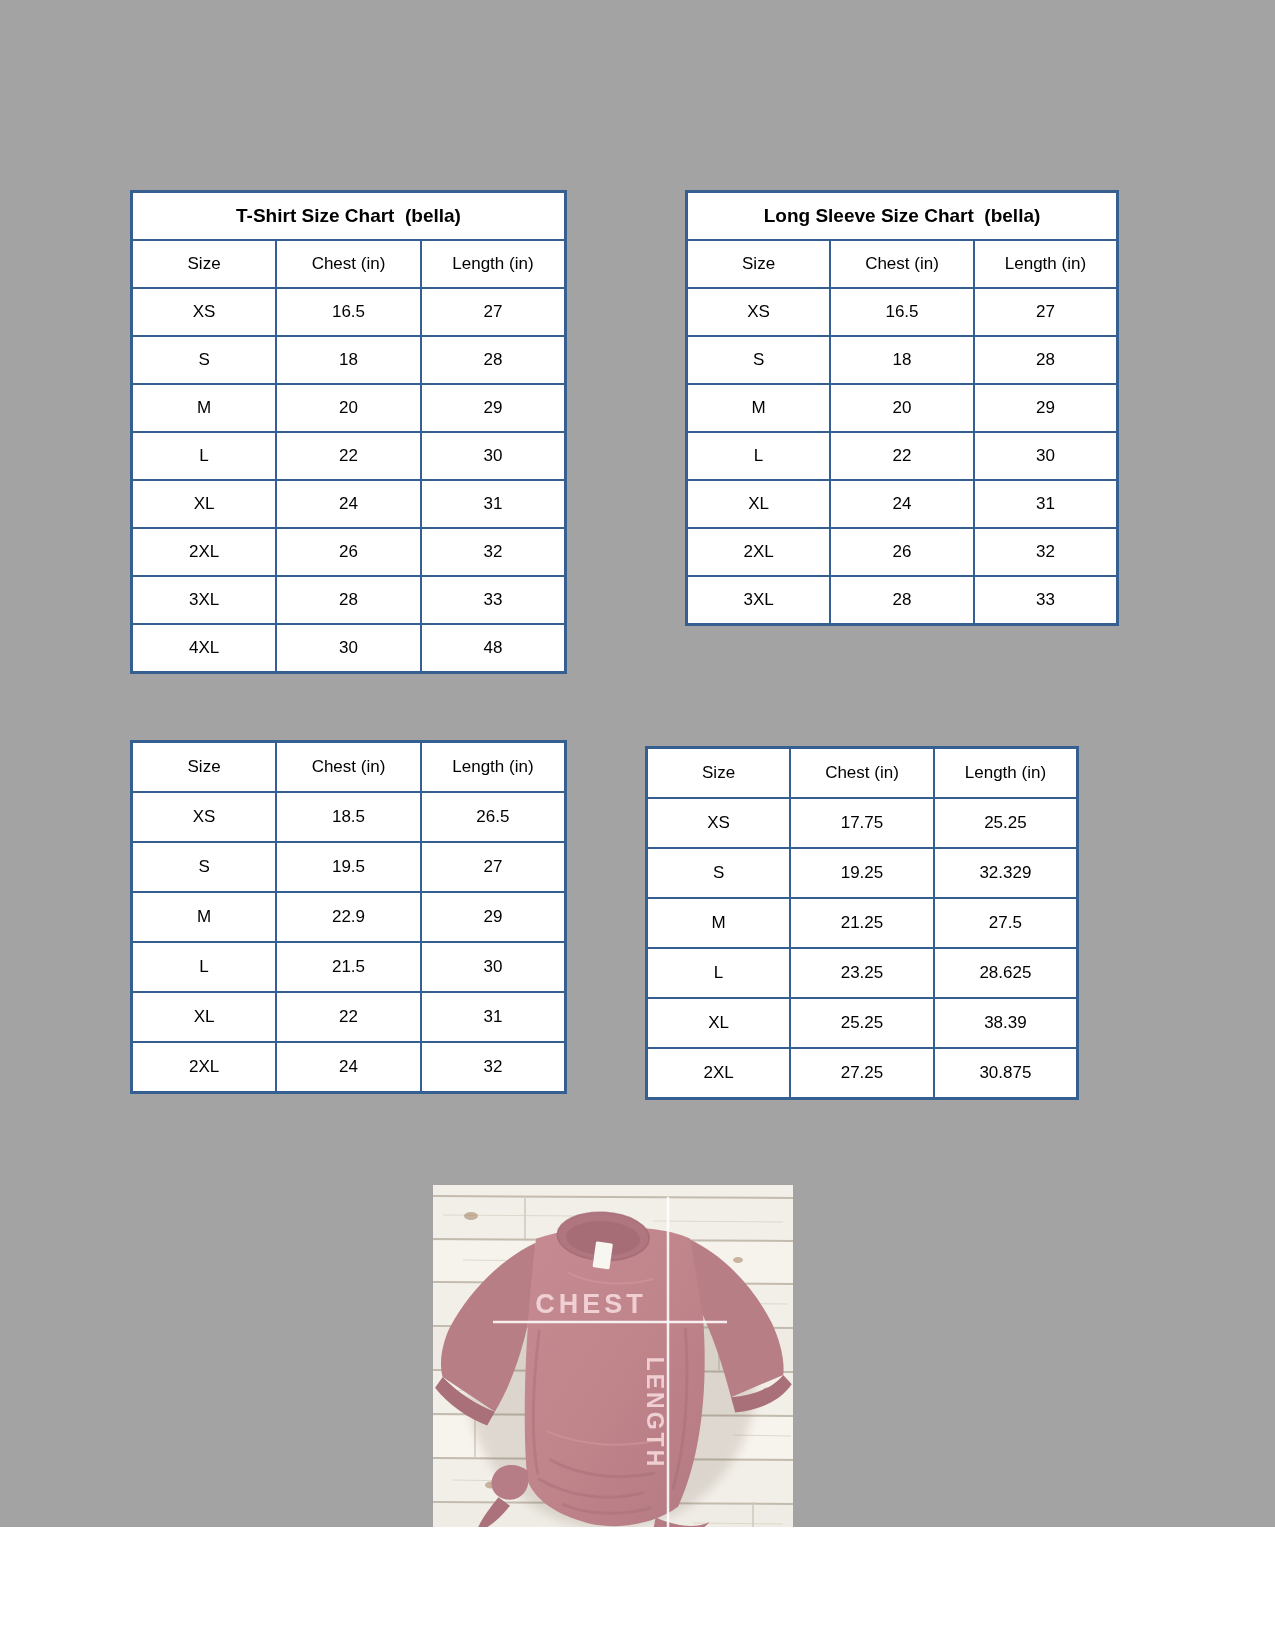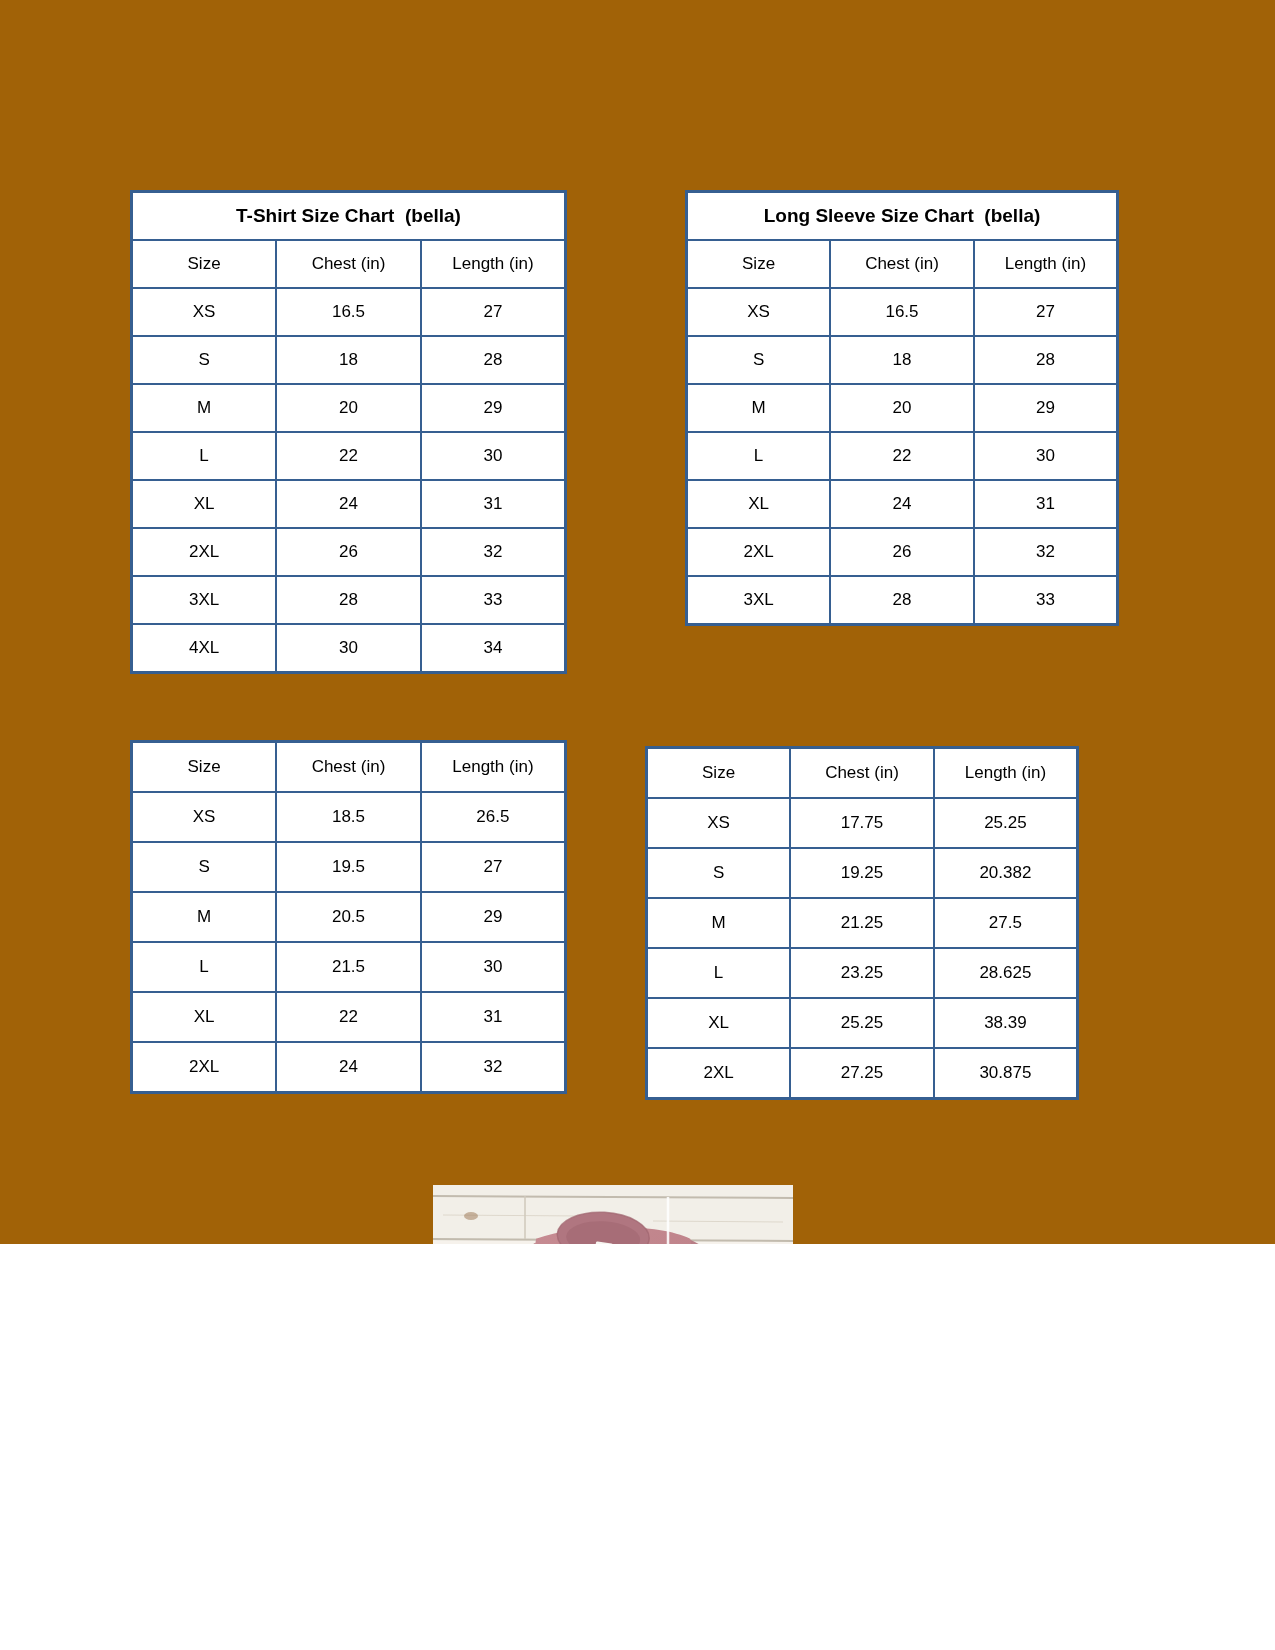--- a/index.html
+++ b/index.html
@@ -1,19 +1,19 @@
 <!DOCTYPE html>
 <html><head>
 <meta charset="utf-8">
 <style>
   html,body { margin:0; padding:0; background:#ffffff; }
   .sheet {
     position:relative;
-    width:1275px; height:1244px;
-    background:#a16207;
+    width:1275px; height:1527px;
+    background:#a3a3a3;
     font-family:"Liberation Sans", sans-serif;
     overflow:hidden;
   }
   .table-wrap { position:absolute; }
   #t0 { left:130px; top:190px; width:437px; }
   #t1 { left:645px; top:190px; width:434px;padding-left:40px; }
   #t2 { left:130px; top:740px; width:437px; }
   #t3 { left:645px; top:746px; width:434px; }
 
   table.size-table {
@@ -94,21 +94,21 @@
             <td>32</td>
           </tr>
           <tr>
             <td>3XL</td>
             <td>28</td>
             <td>33</td>
           </tr>
           <tr>
             <td>4XL</td>
             <td>30</td>
-            <td>34</td>
+            <td>48</td>
           </tr>
         </tbody>
       </table>
     </div>
   <div id="t1" class="table-wrap rows-48">
       <table class="size-table">
         <tbody>
           <tr>
             <td colspan="3" class="title-cell">Long Sleeve Size Chart  (bella)</td>
           </tr>
@@ -168,21 +168,21 @@
             <td>18.5</td>
             <td>26.5</td>
           </tr>
           <tr>
             <td>S</td>
             <td>19.5</td>
             <td>27</td>
           </tr>
           <tr>
             <td>M</td>
-            <td>20.5</td>
+            <td>22.9</td>
             <td>29</td>
           </tr>
           <tr>
             <td>L</td>
             <td>21.5</td>
             <td>30</td>
           </tr>
           <tr>
             <td>XL</td>
             <td>22</td>
@@ -205,21 +205,21 @@
             <td>Length (in)</td>
           </tr>
           <tr>
             <td>XS</td>
             <td>17.75</td>
             <td>25.25</td>
           </tr>
           <tr>
             <td>S</td>
             <td>19.25</td>
-            <td>20.382</td>
+            <td>32.329</td>
           </tr>
           <tr>
             <td>M</td>
             <td>21.25</td>
             <td>27.5</td>
           </tr>
           <tr>
             <td>L</td>
             <td>23.25</td>
             <td>28.625</td>

